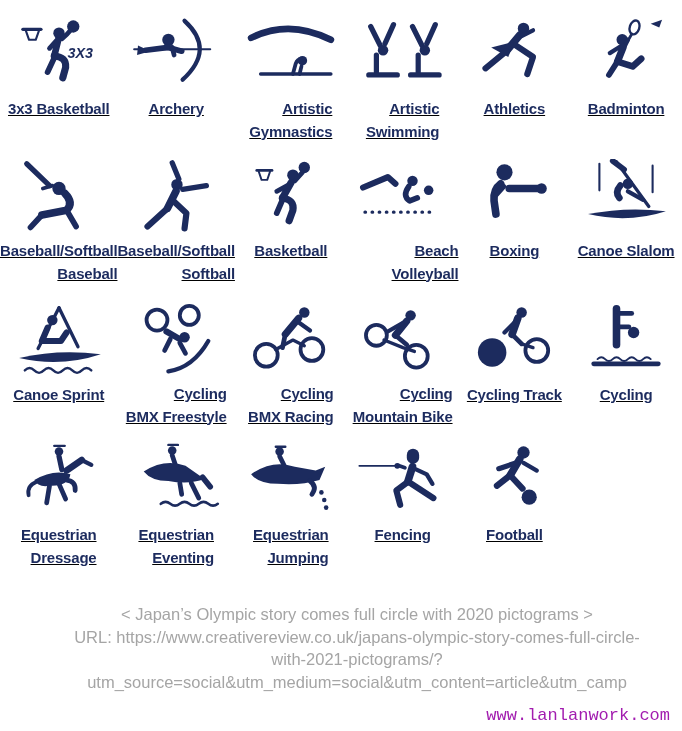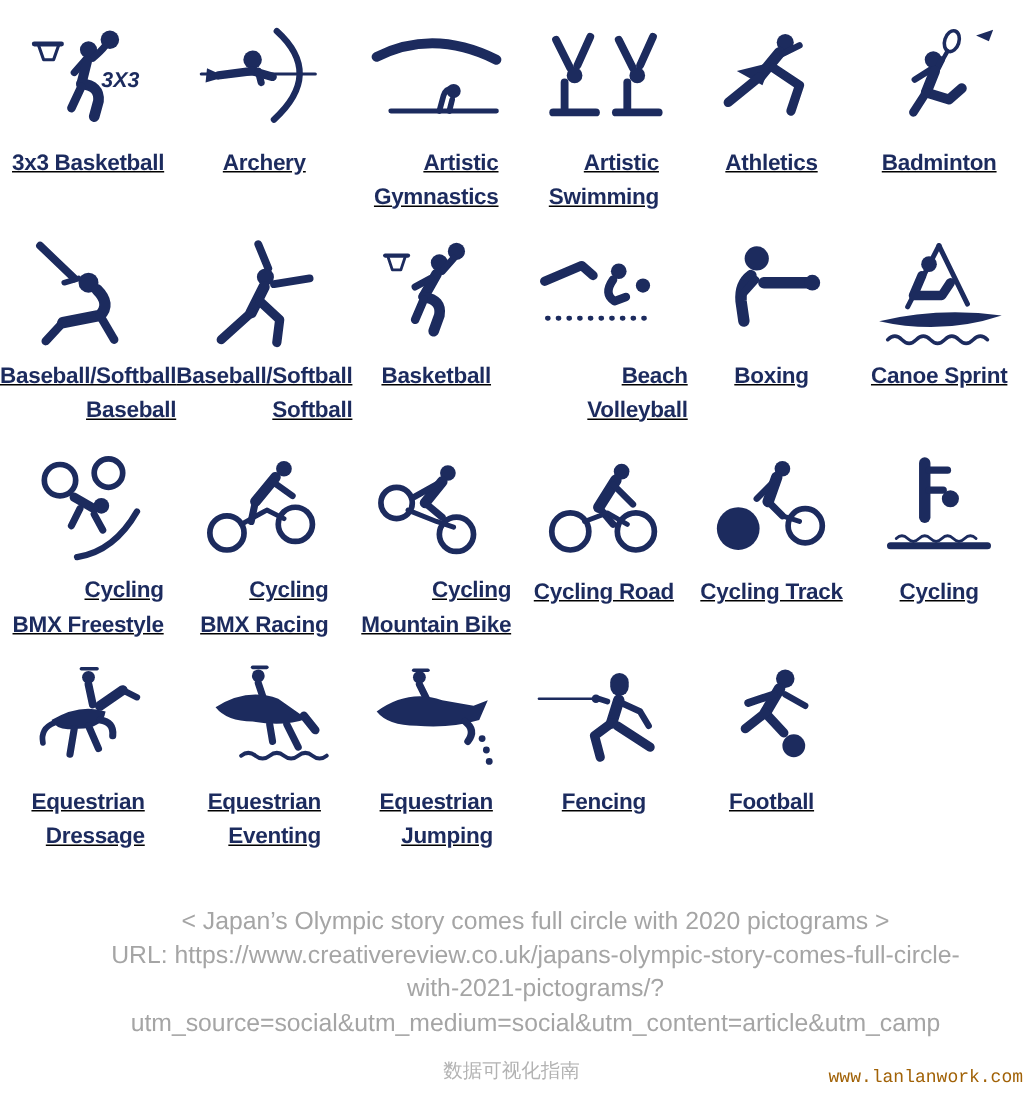--- a/index.html
+++ b/index.html
@@ -33,22 +33,22 @@
     margin-top:30px;text-align:center;color:#a5a5a5;
     font-size:16.5px;line-height:22.5px;padding-left:32px;
   }
   .footer div{white-space:nowrap;}
   .bottombar{position:absolute;left:0;right:0;bottom:5px;height:22px;}
   .watermark{
     position:absolute;left:0;right:0;text-align:center;bottom:3px;
     color:#b3b3b3;font-size:13px;
   }
   .site{
-    position:absolute;right:0;bottom:1px;
-    color:#a16207;font-size:12px;font-family:"Liberation Mono",monospace;
+    position:absolute;right:12px;bottom:1px;
+    color:#a21caf;font-size:17px;font-family:"Liberation Mono",monospace;
   }
 </style>
 </head>
 <body>
 
 <div class="grid">
 
   <div class="cell">
     <div class="icon">
       <svg viewBox="0 0 96 80" fill="none" stroke="currentColor" stroke-linecap="round" stroke-linejoin="round">
@@ -211,20 +211,35 @@
         <circle cx="38" cy="14" r="8.5" fill="currentColor" stroke="none"></circle>
         <path d="M43 31 H75" stroke-width="8"></path>
         <circle cx="77" cy="31" r="5.5" fill="currentColor" stroke="none"></circle>
         <path d="M34 26 q-8 6 -7 18 l2 14" stroke-width="8"></path>
         <path d="M37 29 l-8 9" stroke-width="5.5"></path>
       </svg>
     </div>
     <div class="label">Boxing</div>
   </div>
 
+  <div class="cell">
+    <div class="icon">
+      <svg viewBox="0 0 96 80" fill="none" stroke="currentColor" stroke-linecap="round" stroke-linejoin="round">
+        <path d="M20 5 V33" stroke-width="2.2"></path>
+          <path d="M76 7 V35" stroke-width="2.2"></path>
+        <path d="M38 3 L72 50" stroke-width="3.5"></path>
+        <path d="M34 2 l12 9" stroke-width="6"></path>
+        <circle cx="50" cy="26" r="5.5" fill="currentColor" stroke="none"></circle>
+        <path d="M42 28 q-6 7 -1 13" stroke-width="7"></path>
+        <path d="M50 34 l16 9" stroke-width="4.5"></path>
+        <path d="M8 58 Q48 50 90 55 Q50 68 8 58 Z" fill="currentColor" stroke="none"></path>
+      </svg>
+    </div>
+    <div class="label">Canoe Slalom</div>
+  </div>
 
   <div class="cell">
     <div class="icon">
       <svg viewBox="0 0 96 80" fill="none" stroke="currentColor" stroke-linecap="round" stroke-linejoin="round">
         <path d="M48 5 L26 48" stroke-width="3.5"></path>
           <path d="M48 5 L68 46" stroke-width="3.5"></path>
         <circle cx="41" cy="18" r="5.5" fill="currentColor" stroke="none"></circle>
         <path d="M36 26 l-6 14 h20 l6 -9" stroke-width="6.5"></path>
         <path d="M6 58 Q48 48 92 54 Q50 68 6 58 Z" fill="currentColor" stroke="none"></path>
         <path d="M12 71 q5 -5 10 0 t10 0 t10 0 t10 0 t10 0 t10 0 t10 0" stroke-width="2.5"></path>
@@ -274,34 +289,20 @@
         <path d="M52 19 L40 34" stroke-width="7.5"></path>
         <path d="M48 21 l-16 9" stroke-width="4.5"></path>
         <path d="M40 34 l12 10" stroke-width="5"></path>
         <path d="M28 39 l20 8 12 4" stroke-width="3.5"></path>
       </svg>
     </div>
     <div class="label">Cycling
 Mountain Bike</div>
   </div>
 
-  <div class="cell">
-    <div class="icon">
-      <svg viewBox="0 0 96 80" fill="none" stroke="currentColor" stroke-linecap="round" stroke-linejoin="round">
-        <circle cx="24" cy="54" r="13" stroke-width="4"></circle>
-        <circle cx="70" cy="54" r="13" stroke-width="4"></circle>
-        <circle cx="60" cy="12" r="5.5" fill="currentColor" stroke="none"></circle>
-        <path d="M56 18 L44 37" stroke-width="8"></path>
-        <path d="M54 21 l14 14" stroke-width="4.5"></path>
-        <path d="M44 37 l10 12" stroke-width="5"></path>
-        <path d="M34 47 l16 -6 14 8" stroke-width="3.5"></path>
-      </svg>
-    </div>
-    <div class="label">Cycling Road</div>
-  </div>
 
   <div class="cell">
     <div class="icon">
       <svg viewBox="0 0 96 80" fill="none" stroke="currentColor" stroke-linecap="round" stroke-linejoin="round">
         <circle cx="25" cy="52" r="15" fill="currentColor" stroke="none"></circle>
         <circle cx="72" cy="50" r="12" stroke-width="4"></circle>
         <circle cx="56" cy="10" r="5.5" fill="currentColor" stroke="none"></circle>
         <path d="M52 16 L46 33" stroke-width="8"></path>
         <path d="M50 19 l-12 12" stroke-width="4.5"></path>
         <path d="M46 33 l10 10" stroke-width="5"></path>
@@ -412,15 +413,14 @@
 </div>
 
 <div class="footer">
   <div>&lt; Japan’s Olympic story comes full circle with 2020 pictograms &gt;</div>
   <div>URL: https://www.creativereview.co.uk/japans-olympic-story-comes-full-circle-</div>
   <div>with-2021-pictograms/?</div>
   <div>utm_source=social&amp;utm_medium=social&amp;utm_content=article&amp;utm_camp</div>
 </div>
 
 <div class="bottombar">
-  <div class="watermark">数据可视化指南</div>
   <div class="site">www.lanlanwork.com</div>
 </div>
 
 </body></html>

